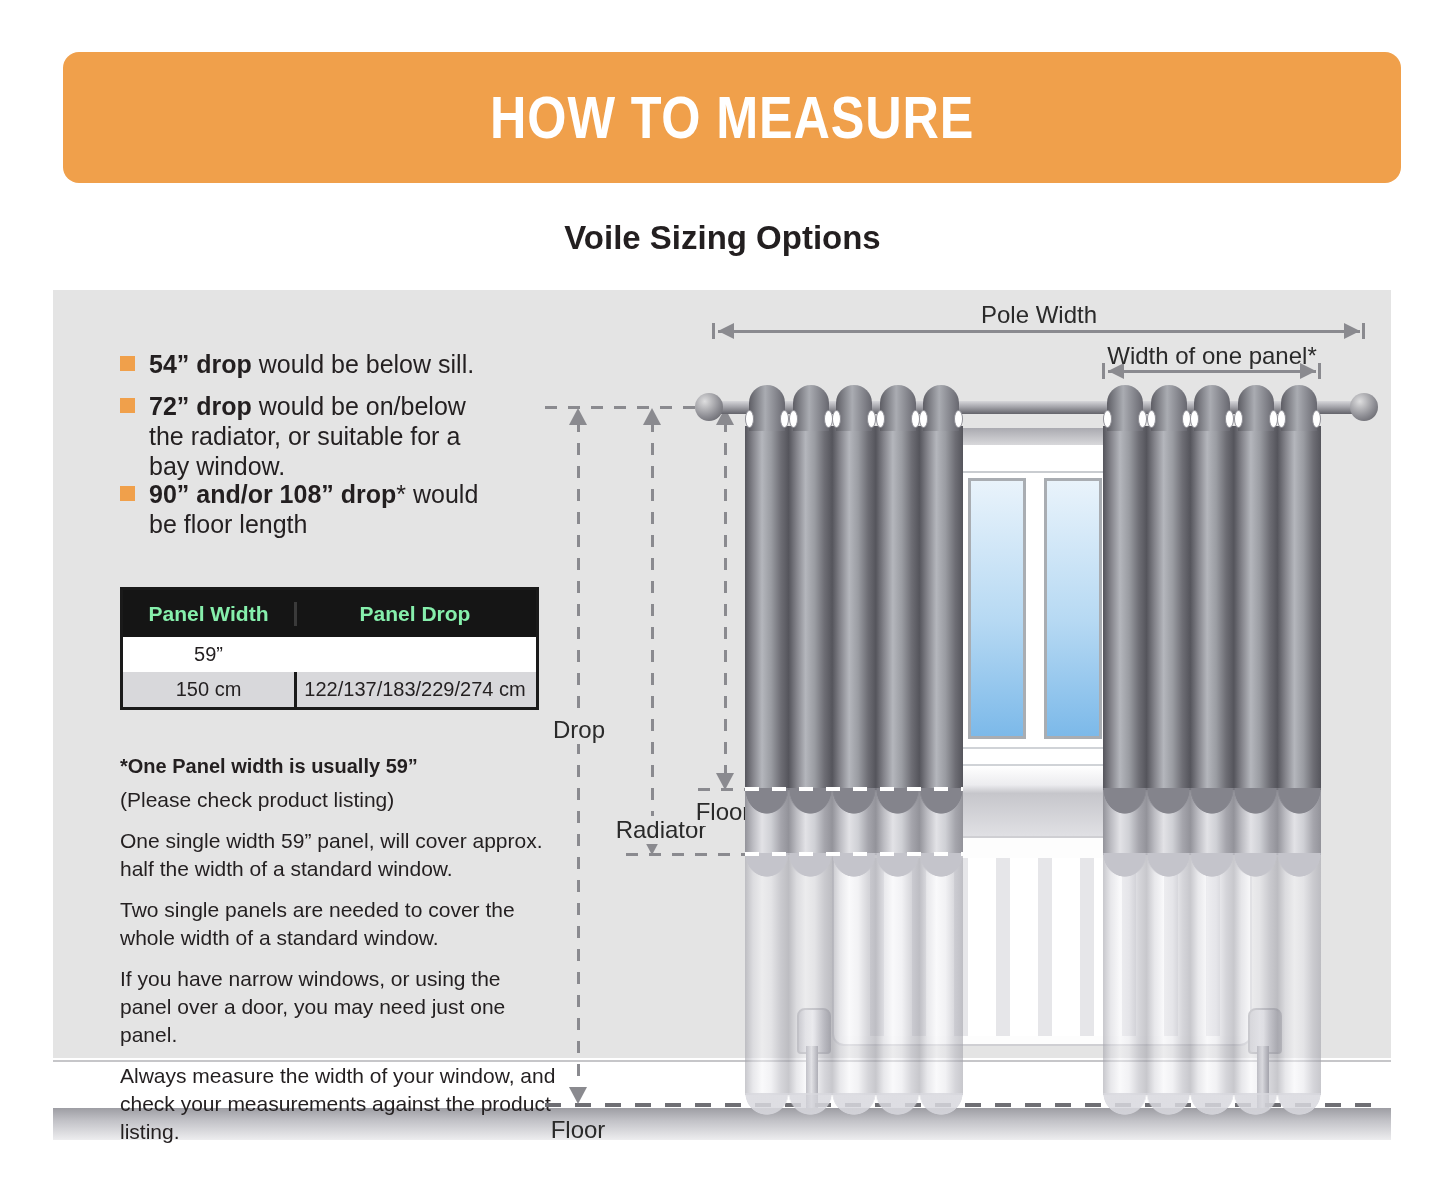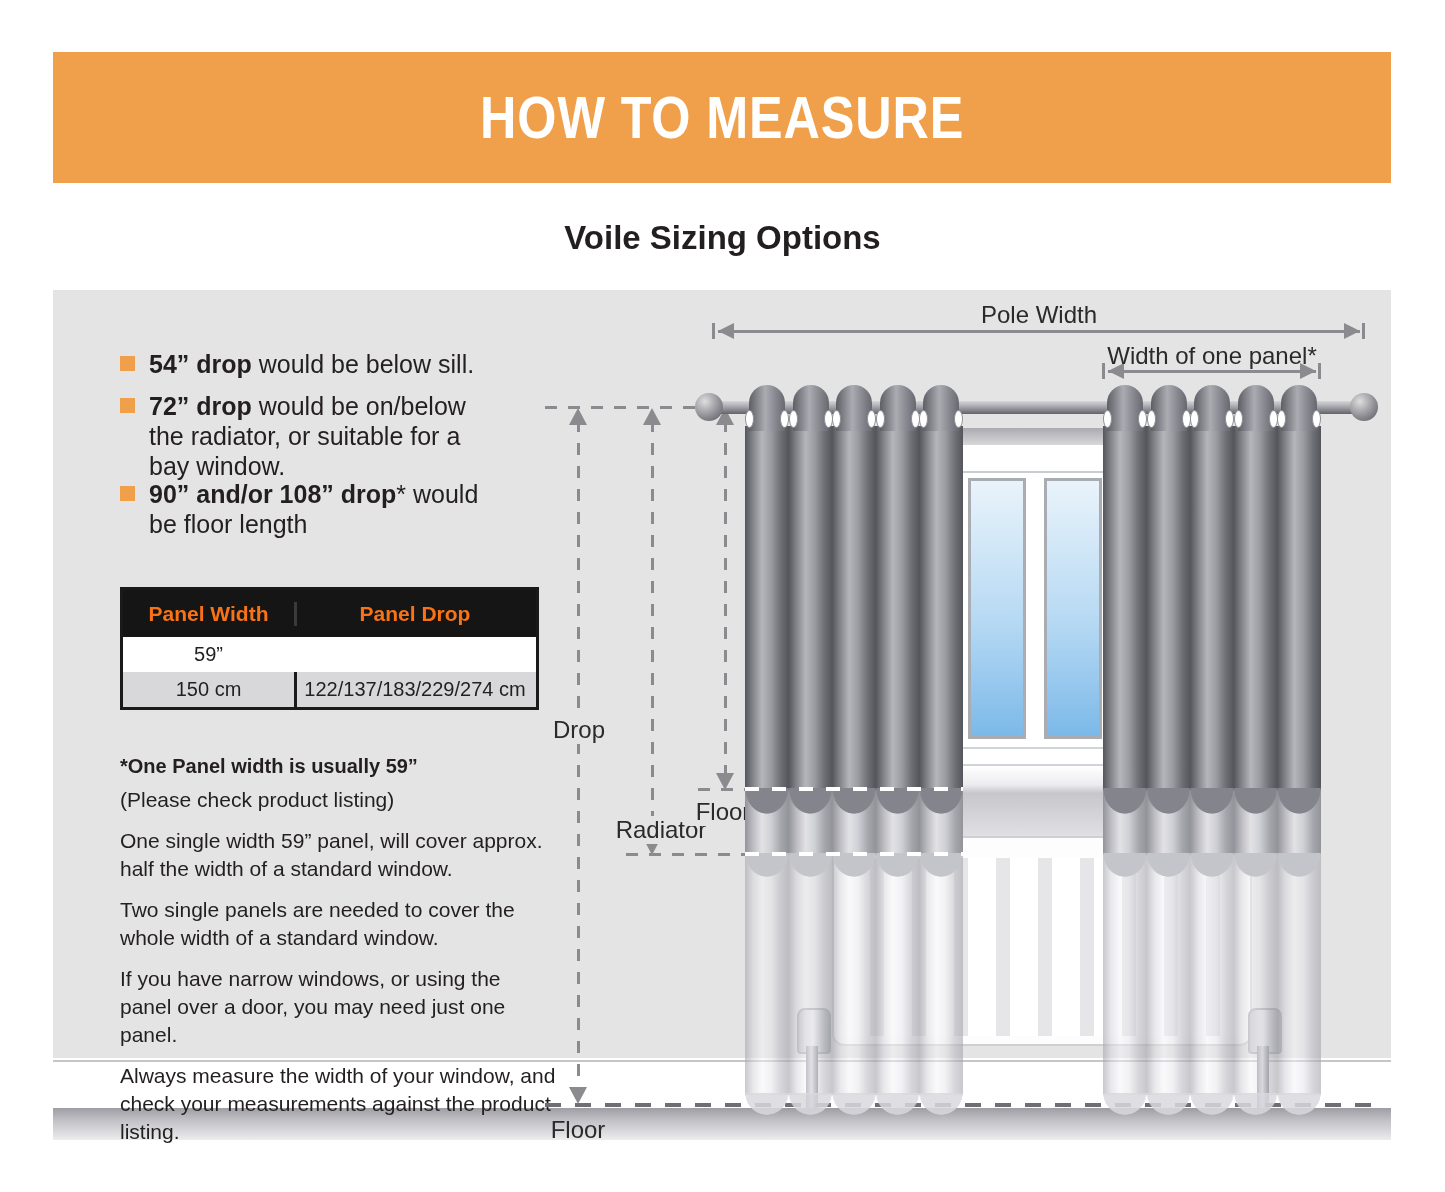--- a/index.html
+++ b/index.html
@@ -1,38 +1,38 @@
 <!DOCTYPE html>
 <html><head>
 <meta charset="utf-8">
 <style>
   html,body{margin:0;padding:0;background:#ffffff;}
   body{font-family:"Liberation Sans", sans-serif;color:#231f20;}
   #page{position:relative;width:1445px;height:1192px;background:#ffffff;overflow:hidden;}
   .abs{position:absolute;}
 
   
-  #banner{left:53px;top:52px;width:1338px;height:131px;background:#F0A04B;display:flex;align-items:center;justify-content:center;}
+  #banner{left:63px;top:52px;width:1338px;height:131px;background:#F0A04B;display:flex;align-items:center;justify-content:center;border-radius:16px;}
   #banner h1{margin:0;color:#ffffff;font-size:60px;font-weight:600;letter-spacing:1px;transform:scaleX(0.84);white-space:nowrap;}
   #subtitle{left:0;top:218px;width:1445px;text-align:center;font-size:34px;font-weight:600;transform:scaleX(0.97);}
 
   
   #panel{left:53px;top:290px;width:1338px;height:768px;background:#E4E4E4;}
   #wall-base-line{left:53px;top:1060px;width:1338px;height:2px;background:#c6c6c9;}
   #floor-strip{left:53px;top:1108px;width:1338px;height:32px;background:linear-gradient(180deg,#9d9da3 0%,#c2c2c7 40%,#ededef 100%);}
 
   
   .bullet-row{display:flex;align-items:flex-start;width:380px;}
   .bullet-sq{flex:0 0 15px;width:15px;height:15px;background:#F0A04B;margin:7px 14px 0 0;}
   .bullet-text{font-size:25px;line-height:30px;width:350px;}
   .bullet-text b{font-weight:700;}
 
   
   #size-table{left:120px;top:587px;width:413px;border:3px solid #1a1a1a;background:#ffffff;}
-  .t-head{display:flex;background:#151515;color:#f97316;font-weight:700;height:47px;align-items:center;}
+  .t-head{display:flex;background:#151515;color:#86efac;font-weight:700;height:47px;align-items:center;}
   .t-row{display:flex;height:35px;align-items:center;font-size:20px;}
   .t-c1{width:171px;text-align:center;}
   .t-c2{width:236px;text-align:center;border-left:3px solid #3a3a3a;}
   .t-head .t-c1,.t-head .t-c2{font-size:21px;}
   .t-row .t-c2{border-left:3px solid #1a1a1a;height:100%;display:flex;align-items:center;justify-content:center;}
   .row-alt{background:#d8d8db;}
 
   
   #notes{left:120px;top:752px;width:436px;font-size:21px;line-height:28px;}
   #notes .n-head{font-size:20px;font-weight:700;margin:0 0 6px 0;}

